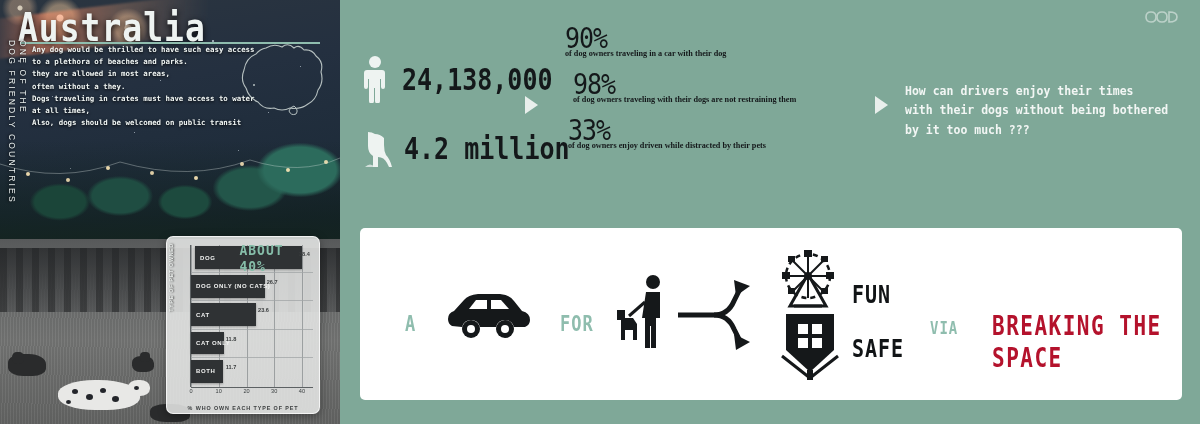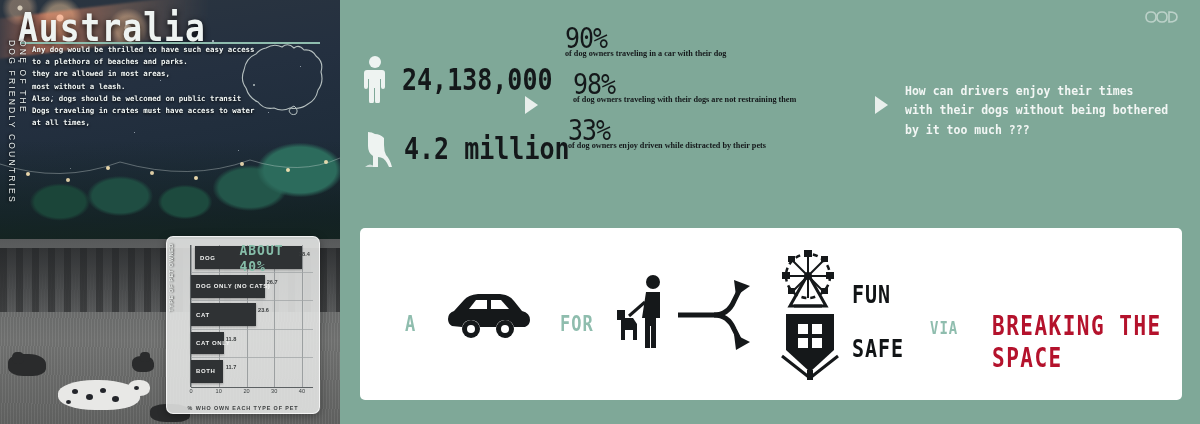--- a/index.html
+++ b/index.html
@@ -245,23 +245,23 @@
 
     <div class="vert-label">
       <span>ONE OF THE</span>
       <span>DOG FRIENDLY COUNTRIES</span>
     </div>
 
     <div class="body-copy">
       <div>Any dog would be thrilled to have such easy access</div>
       <div>to a plethora of beaches and parks.</div>
       <div>they are allowed in most areas,</div>
-      <div>most without a leash.</div>
+      <div>often without a they.</div>
+      <div>Dogs traveling in crates must have access to water at all times,</div>
       <div>Also, dogs should be welcomed on public transit</div>
-      <div>Dogs traveling in crates must have access to water at all times,</div>
     </div>
 
     <svg class="au-map" width="90" height="78" viewBox="0 0 90 78">
       <path d="M30 8 Q 38 3 46 7 Q 52 2 58 8 Q 63 4 68 10 Q 76 9 80 16 Q 88 22 85 32
                Q 88 42 82 50 Q 80 60 72 64 Q 64 70 54 68 Q 46 72 38 68 Q 28 70 22 62
                Q 13 58 10 48 Q 4 40 8 30 Q 10 18 20 14 Q 24 9 30 8 Z" fill="none" stroke="#cfd9d6" stroke-width="1.1"></path>
       <path d="M58 66 Q 63 70 60 74 Q 55 76 53 71 Q 54 67 58 66 Z" fill="none" stroke="#cfd9d6" stroke-width="1"></path>
       <circle cx="18" cy="45" r="1" fill="#cfd9d6"></circle>
     </svg>
 

